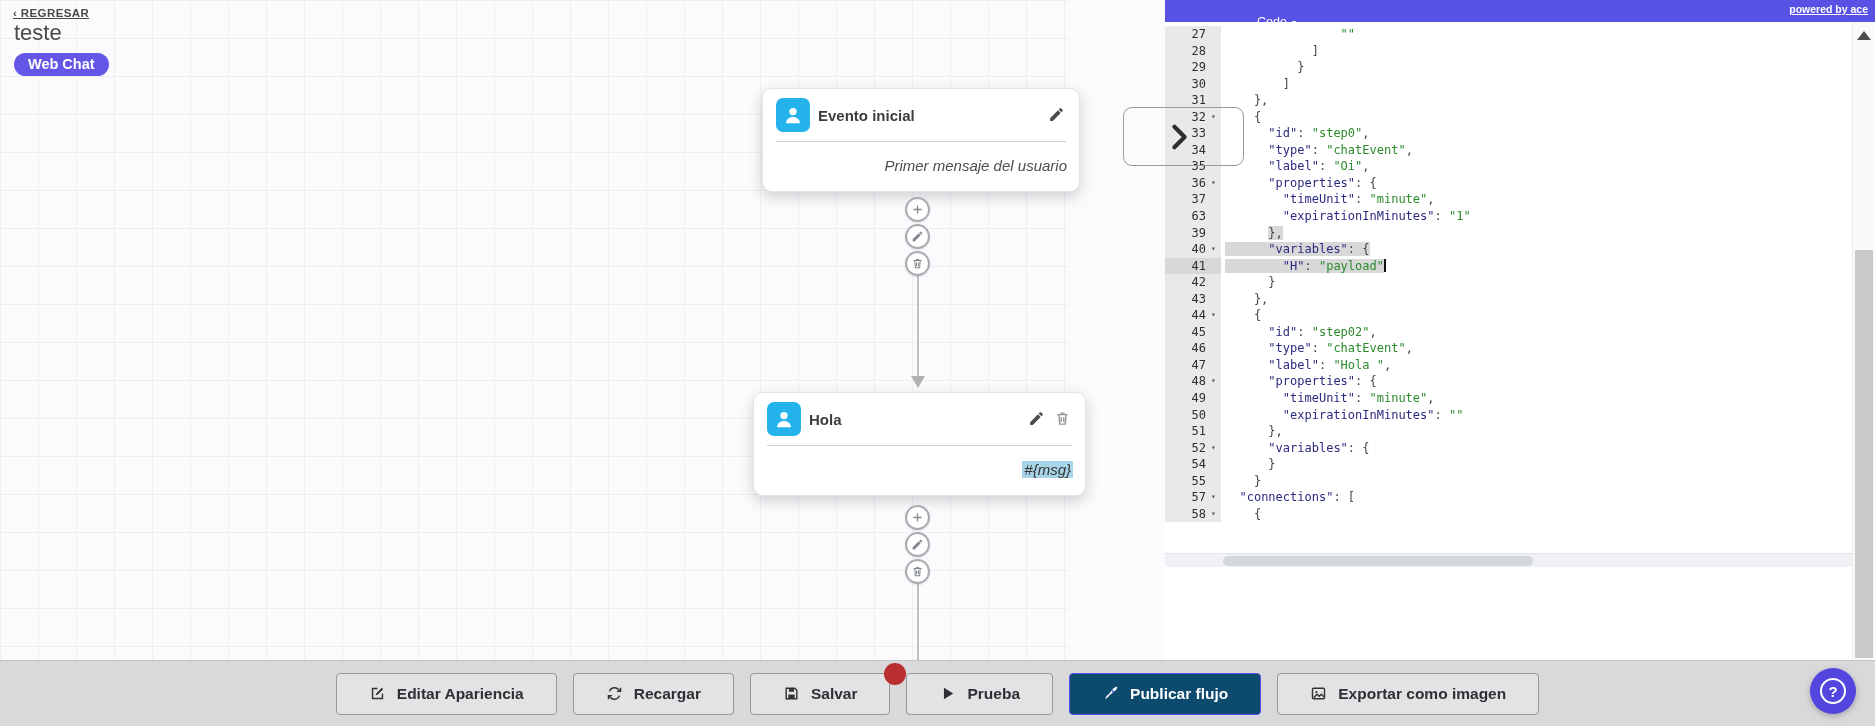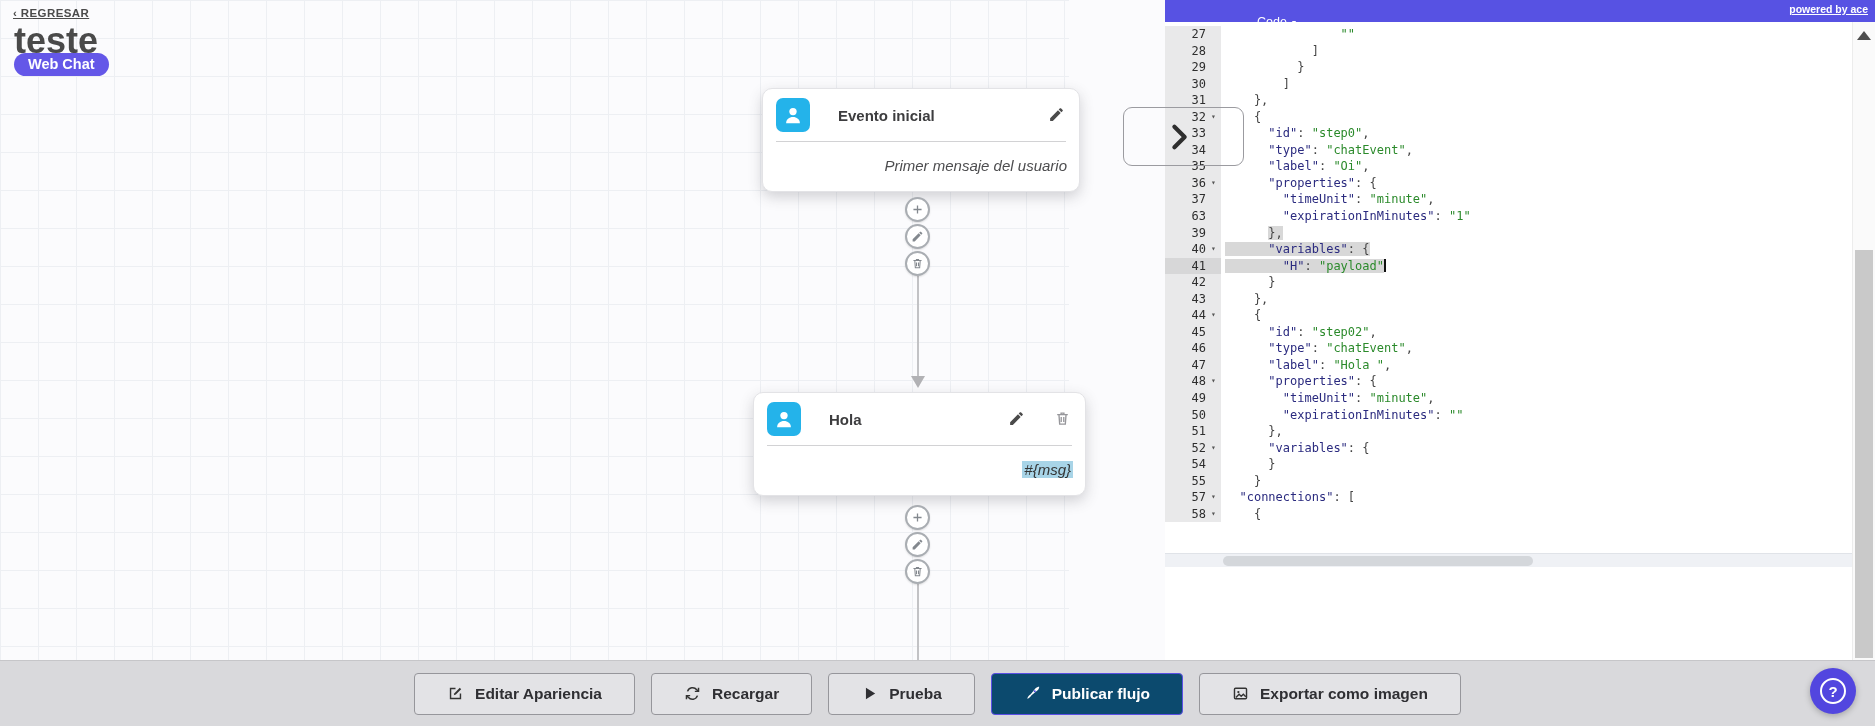--- a/index.html
+++ b/index.html
@@ -6,28 +6,28 @@
 html,body{width:1875px;height:726px;overflow:hidden}
 body{position:relative;font-family:"Liberation Sans",sans-serif;background:#fbfbfd}
 
 
 .canvas{position:absolute;left:0;top:0;width:1069px;height:726px;
   background-color:#fbfbfd;
   background-image:linear-gradient(#edeff3 1px,transparent 1px),linear-gradient(90deg,#edeff3 1px,transparent 1px);
   background-size:38px 38px;}
 .back{position:absolute;left:13px;top:7px;font-size:11.5px;font-weight:bold;color:#4b4b4b;
   text-decoration:underline;letter-spacing:.4px;cursor:pointer}
-.page-title{position:absolute;left:14px;top:20px;font-size:36px;font-weight:700;color:#4a4a4a}
+.page-title{position:absolute;left:14px;top:20px;font-size:22px;font-weight:400;color:#4a4a4a}
 .badge{position:absolute;left:14px;top:53px;background:#6457e8;color:#fff;font-size:14.5px;
   font-weight:bold;padding:3px 14px 4px;border-radius:13px}
 
 
 .node{position:absolute;background:#fff;border:1px solid #e3e3e6;border-radius:10px;
   box-shadow:0 5px 14px rgba(60,60,70,.22)}
-.nhead{display:flex;align-items:center;padding:9px 13px;gap:28px}
+.nhead{display:flex;align-items:center;padding:9px 13px;gap:8px}
 .navatar{width:34px;height:34px;border-radius:7px;background:#24b3ea;display:flex;
   align-items:center;justify-content:center;flex:0 0 auto}
 .navatar svg{width:22px;height:22px}
 .ntitle{font-size:15px;font-weight:bold;color:#3d3d3f}
 .nspace{flex:1}
 .nicon{width:18px;height:18px;cursor:pointer;display:flex}
 .nicon svg{width:17px;height:17px}
 .ndiv{border-top:1px solid #d2d2d4;margin:0 13px}
 .nbody{padding:15px 12px 17px;text-align:right;font-style:italic;font-size:15px;color:#4d4d4f}
 .hlvar{background:#a8d4e7;color:#333;padding:0 2px}
@@ -442,20 +442,31 @@
           <path d="M5 9a7.5 7.5 0 0 1 13-2.2L20.5 9"></path>
           <path d="M20.5 3.8V9h-5.2"></path>
           <path d="M19 15a7.5 7.5 0 0 1-13 2.2L3.5 15"></path>
           <path d="M3.5 20.2V15h5.2"></path>
         </svg>
       </span>
       <span>Recargar</span>
     </button>
     <button class="tb">
       <span class="ticon">
+        <svg viewBox="0 0 24 24" fill="none" stroke="#333" stroke-width="2">
+          <path d="M4.5 4.5h12l3 3v12h-15z"></path>
+          <path d="M8.5 4.5h7v5h-7z" fill="#333" stroke="none"></path>
+          <path d="M7.5 13.5h9v6h-9z" fill="#333" stroke="none"></path>
+        </svg>
+      </span>
+      <span>Salvar</span>
+      <span class="dot"></span>
+    </button>
+    <button class="tb">
+      <span class="ticon">
         <svg viewBox="0 0 24 24">
           <path d="M7 4l13 8-13 8z" fill="#2f2f33"></path>
         </svg>
       </span>
       <span>Prueba</span>
     </button>
     <button class="tb primary">
       <span class="ticon">
         <svg viewBox="0 0 24 24" fill="#fff">
           <path d="M4.5 19.5c1-3.2 2.8-5.2 5-6.3l6.5-8.2c1.5-1.9 4-2.6 5.5-2.6-.1 1.5-.8 4-2.7 5.5l-8.2 6.5c-1.1 2.2-3.1 4-6.1 5.1z"></path>

